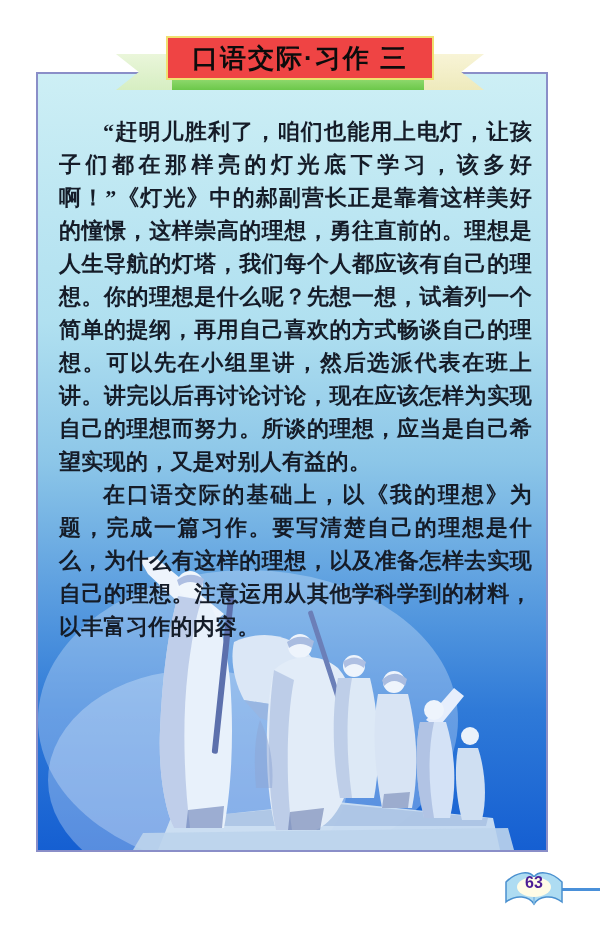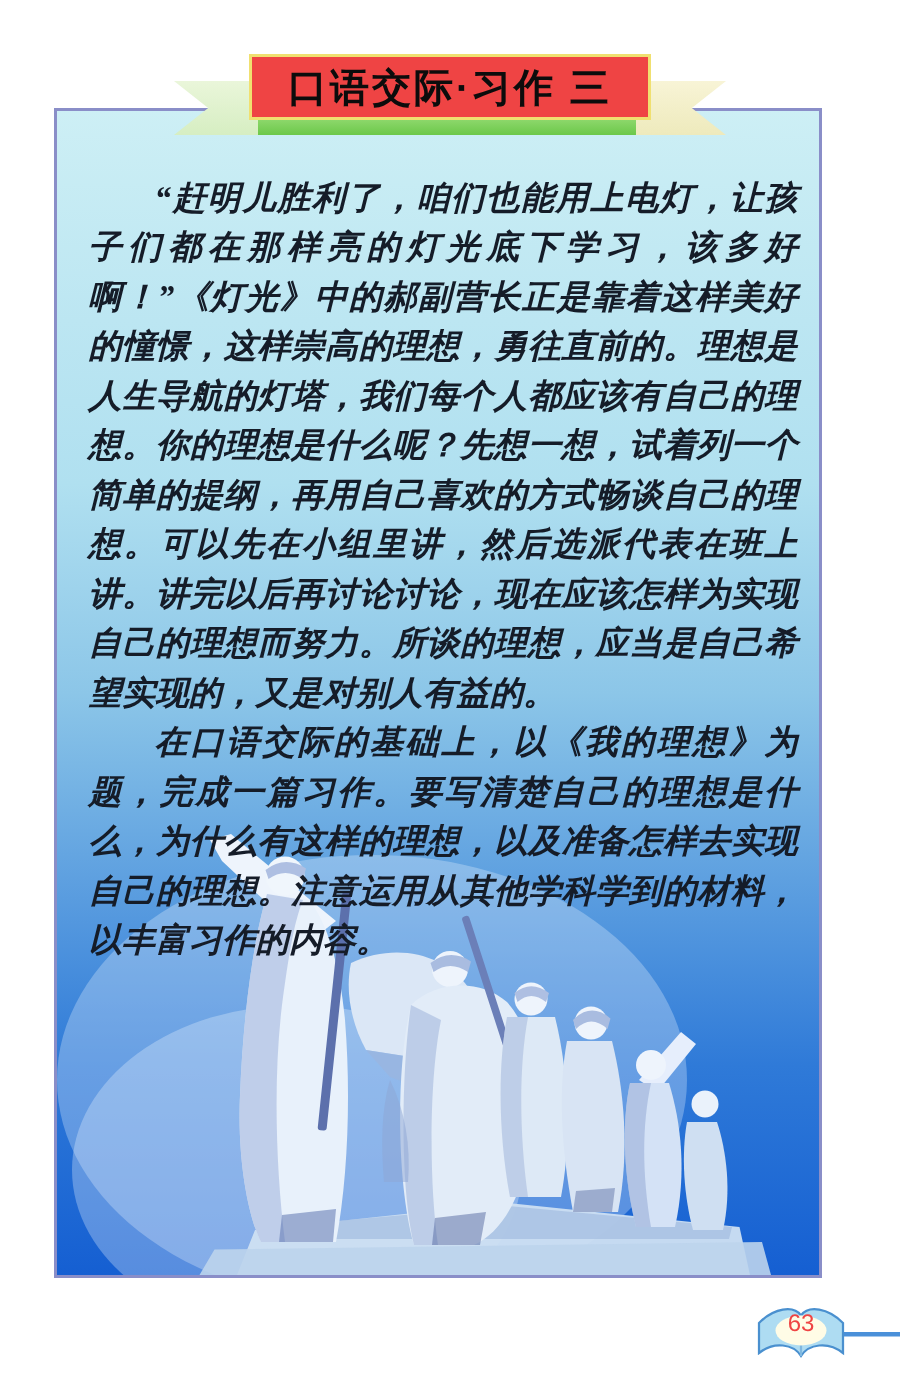--- a/index.html
+++ b/index.html
@@ -23,21 +23,20 @@
     border: 2px solid #8a8ec8;
     background: linear-gradient(180deg,
       #cdeff5 0%,
       #bce6f2 18%,
       #b0e0f0 32%,
       #8cc6e8 50%,
       #5ea0e0 66%,
       #2f7ad8 82%,
       #155fd2 100%);
     overflow: hidden;
-    font-style: italic;
   }
 
   
   .statue-wrap {
     position: absolute;
     left: 0; bottom: 0;
     width: 508px; height: 300px;
   }
 
   
@@ -120,22 +119,22 @@
     left: 502px; top: 868px;
     width: 64px; height: 44px;
   }
   .page-number-text {
     position: absolute;
     left: 502px; top: 874px;
     width: 64px;
     text-align: center;
     font-family: "Liberation Sans", sans-serif;
     font-size: 16px;
-    font-weight: normal;
-    color: #ef4444;
+    font-weight: bold;
+    color: #4c1d95;
   }
 </style>
 </head>
 <body>
 
 <div class="page">
 
   <div class="content-box">
 
     <div class="statue-wrap">

